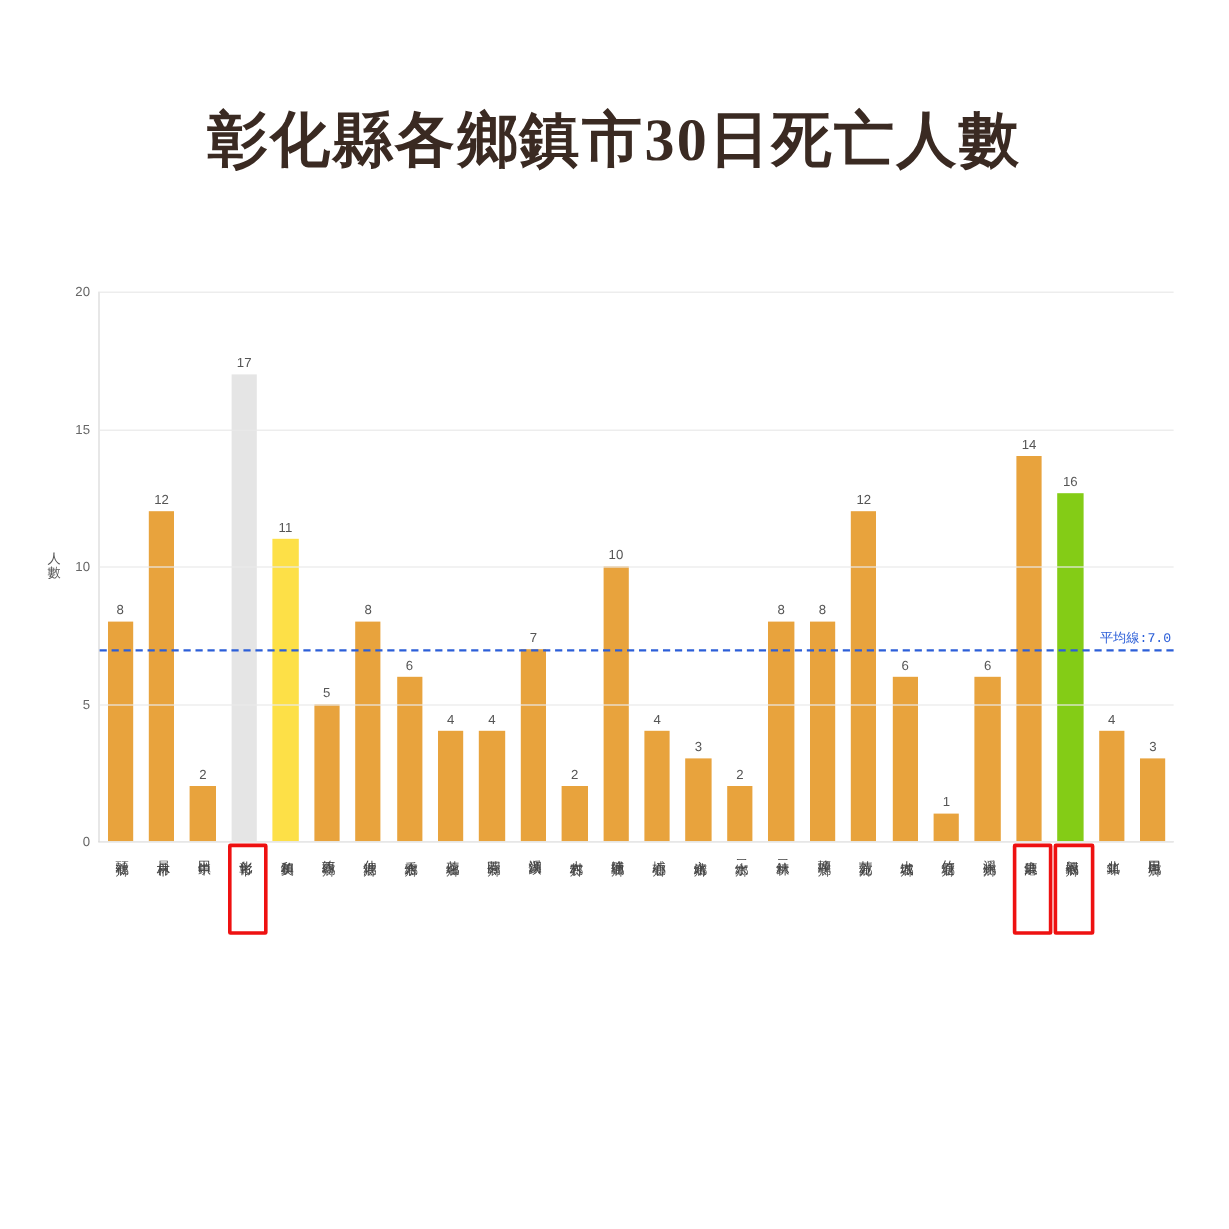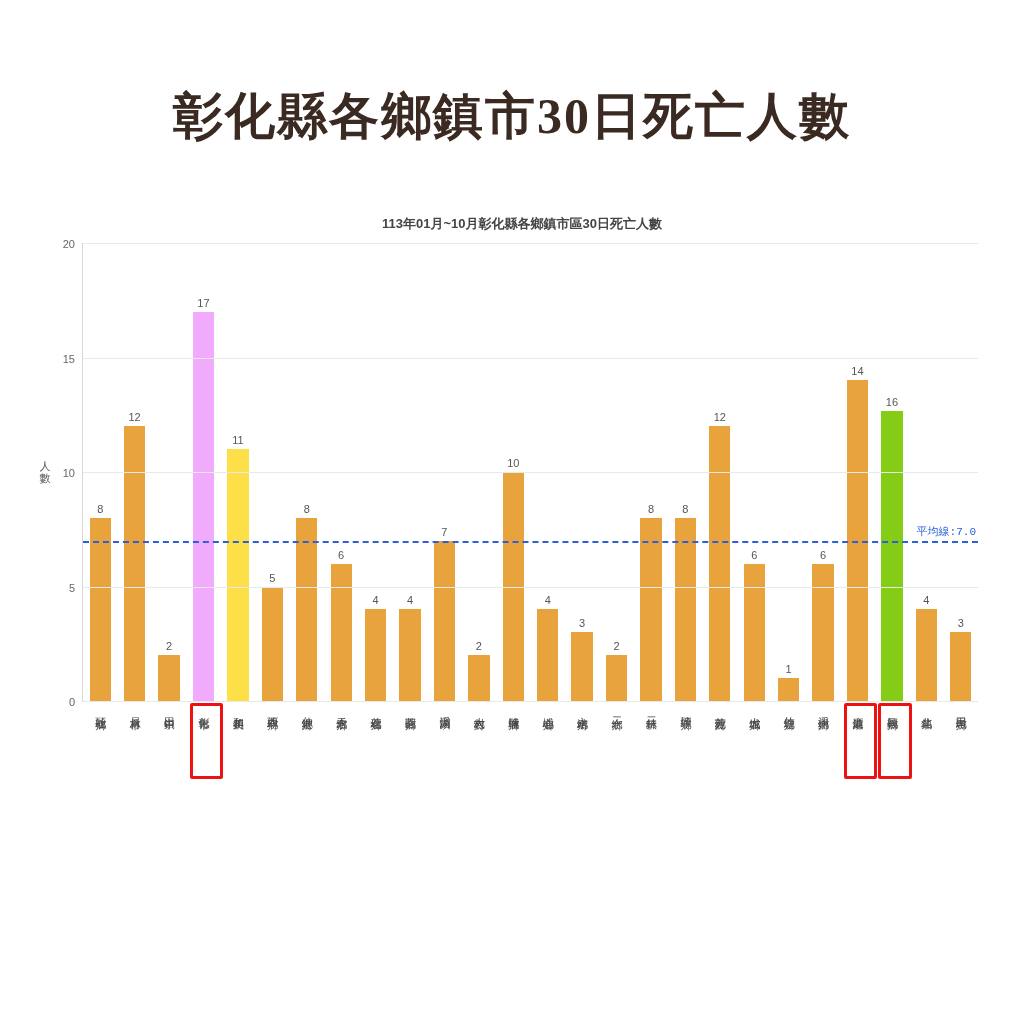--- a/index.html
+++ b/index.html
@@ -146,21 +146,20 @@
     color: #2c5fd8;
     white-space: nowrap;
   }
 </style>
 </head>
 <body>
 
 <div class="page-title">彰化縣各鄉鎮市30日死亡人數</div>
 
 <div class="chart-wrap">
-  <div class="chart-title">113年01月~10月彰化縣各鄉鎮市區30日死亡人數</div>
   <div class="yaxis-label">人數</div>
   <div class="plot-area" id="plot">
     <div class="bars" id="bars">
         <div class="bar-slot">
           <div class="bar" style="height: 183.2px; background: rgb(232, 163, 61);">
             <div class="bar-value">8</div>
           </div>
           <div class="xlabel">社頭鄉</div>
         </div>
         <div class="bar-slot">
@@ -169,21 +168,21 @@
           </div>
           <div class="xlabel">員林市</div>
         </div>
         <div class="bar-slot">
           <div class="bar" style="height: 45.8px; background: rgb(232, 163, 61);">
             <div class="bar-value">2</div>
           </div>
           <div class="xlabel">田中鎮</div>
         </div>
         <div class="bar-slot">
-          <div class="bar" style="height: 389.3px; background: #f0abfc;">
+          <div class="bar" style="height: 389.3px; background: #e5e5e5;">
             <div class="bar-value">17</div>
           </div>
           <div class="xlabel">彰化市</div>
         </div>
         <div class="bar-slot">
           <div class="bar" style="height: 251.9px; background: #fde047;">
             <div class="bar-value">11</div>
           </div>
           <div class="xlabel">和美鎮</div>
         </div>

